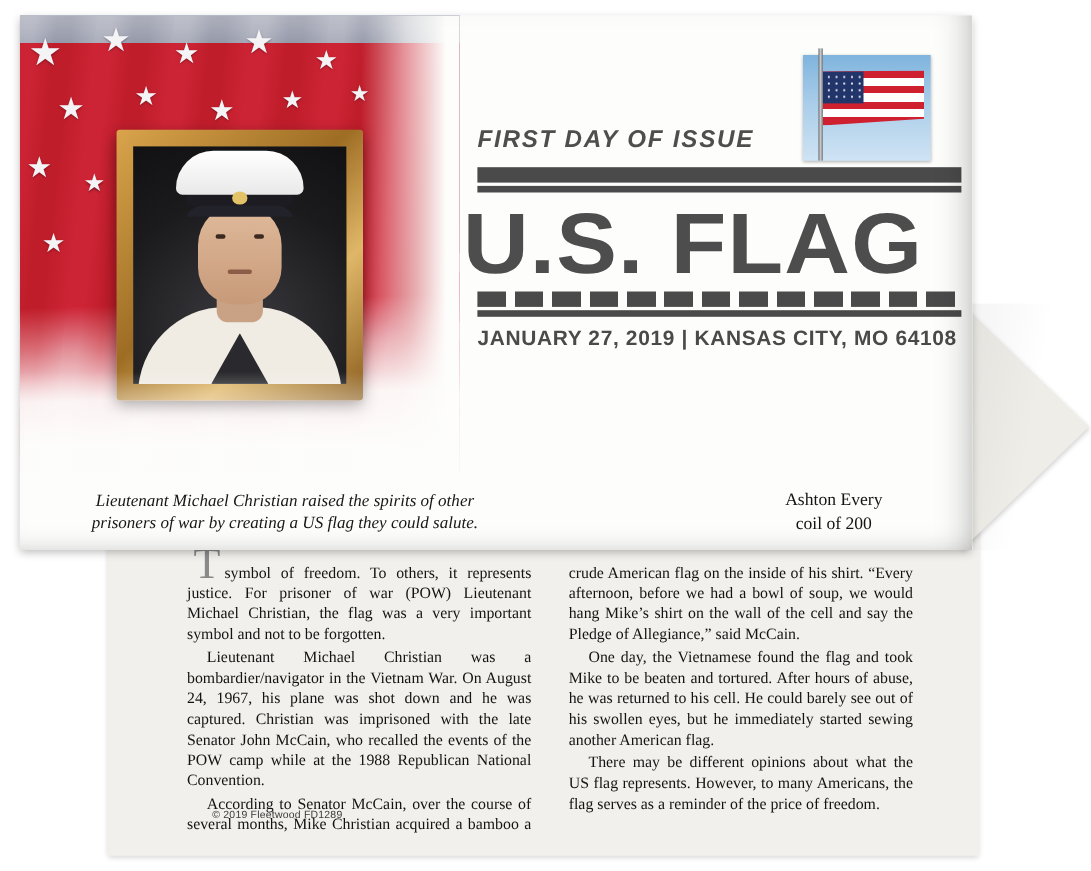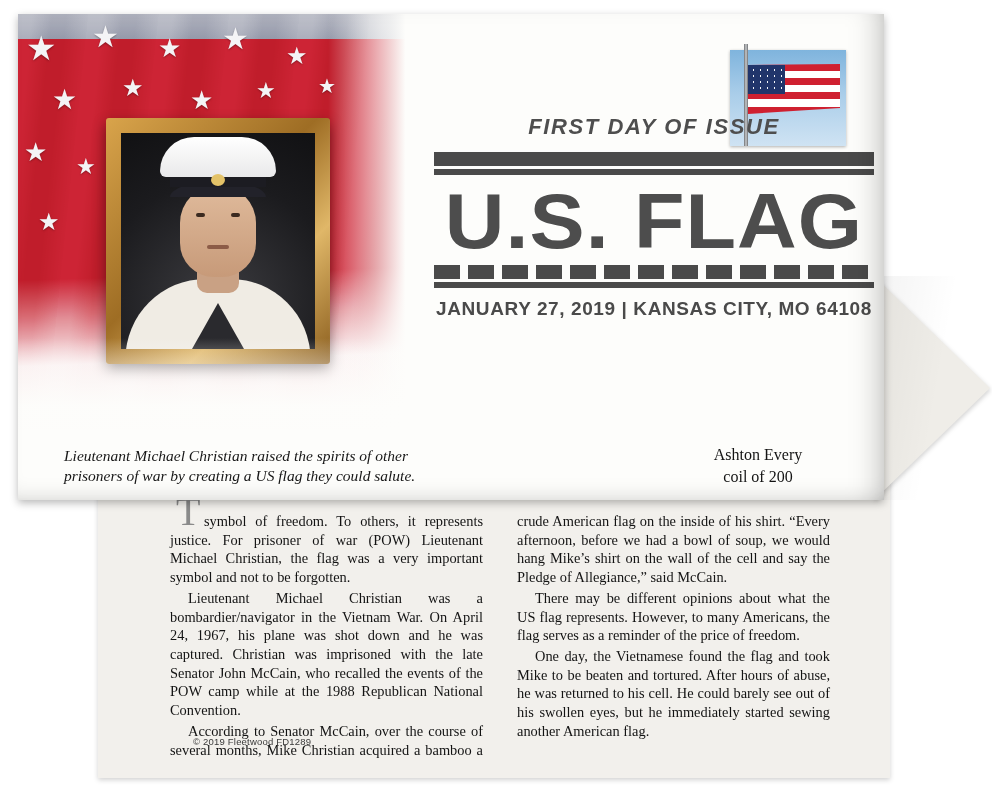--- a/index.html
+++ b/index.html
@@ -369,21 +369,21 @@
     font-size: 8px;
     color: #243a5e;
   }
 
   
   .fdoi-block {
     position: absolute;
     left: 416px;
     top: 100px;
     width: 440px;
-    text-align: center;
+    text-align: left;
     color: #4a4a4a;
   }
   .fdoi-title {
     font-family: "Liberation Sans", sans-serif;
     font-weight: bold;
     font-style: italic;
     font-size: 22px;
     letter-spacing: 1.6px;
     color: #4e4e4e;
     margin-bottom: 12px;
@@ -421,20 +421,21 @@
   .caption {
     position: absolute;
     left: 46px;
     top: 432px;
     width: 390px;
     font-family: "Liberation Serif", serif;
     font-style: italic;
     font-size: 15.5px;
     line-height: 1.28;
     color: #171717;
+    text-align: center;
   }
   .publisher {
     position: absolute;
     left: 640px;
     top: 430px;
     width: 200px;
     text-align: center;
     font-family: "Liberation Serif", serif;
     font-size: 16px;
     line-height: 1.35;
@@ -444,24 +445,24 @@
 </head>
 <body>
 
 <div id="stage">
 
   <div class="text-card">
     <div class="dropcap">T</div>
 
     <div class="article">
       <p class="first">symbol of freedom.  To others, it represents justice.   For prisoner of war (POW) Lieutenant Michael Christian, the flag was a very important symbol and not to be forgotten.</p>
-      <p>Lieutenant Michael Christian was a bombardier/navigator in the Vietnam War.  On April 24, 1967, his plane was shot down and he was captured. Christian was imprisoned with the late Senator John McCain, who recalled the events of the POW camp while at the 1988 Republican National Convention.</p>
+      <p>Lieutenant Michael Christian was a bombardier/navigator in the Vietnam War.  On August 24, 1967, his plane was shot down and he was captured. Christian was imprisoned with the late Senator John McCain, who recalled the events of the POW camp while at the 1988 Republican National Convention.</p>
       <p>According to Senator McCain, over the course of several months, Mike Christian acquired a bamboo a crude American flag on the inside of his shirt. “Every afternoon, before we had a bowl of soup, we would hang Mike’s shirt on the wall of the cell and say the Pledge of Allegiance,” said McCain.</p>
+      <p>One day, the Vietnamese found the flag and took Mike to be beaten and tortured.  After hours of abuse, he was returned to his cell.  He could barely see out of his swollen eyes, but he immediately started sewing another American flag.</p>
       <p>There may be different opinions about what the US flag represents.  However, to many Americans, the flag serves as a reminder of the price of freedom.</p>
-      <p>One day, the Vietnamese found the flag and took Mike to be beaten and tortured.  After hours of abuse, he was returned to his cell.  He could barely see out of his swollen eyes, but he immediately started sewing another American flag.</p>
     </div>
 
     <div class="copyright">© 2019 Fleetwood   FD1289</div>
   </div>
 
   <div class="flap"></div>
   <div class="flap-shade"></div>
 
   <div class="envelope">
 

